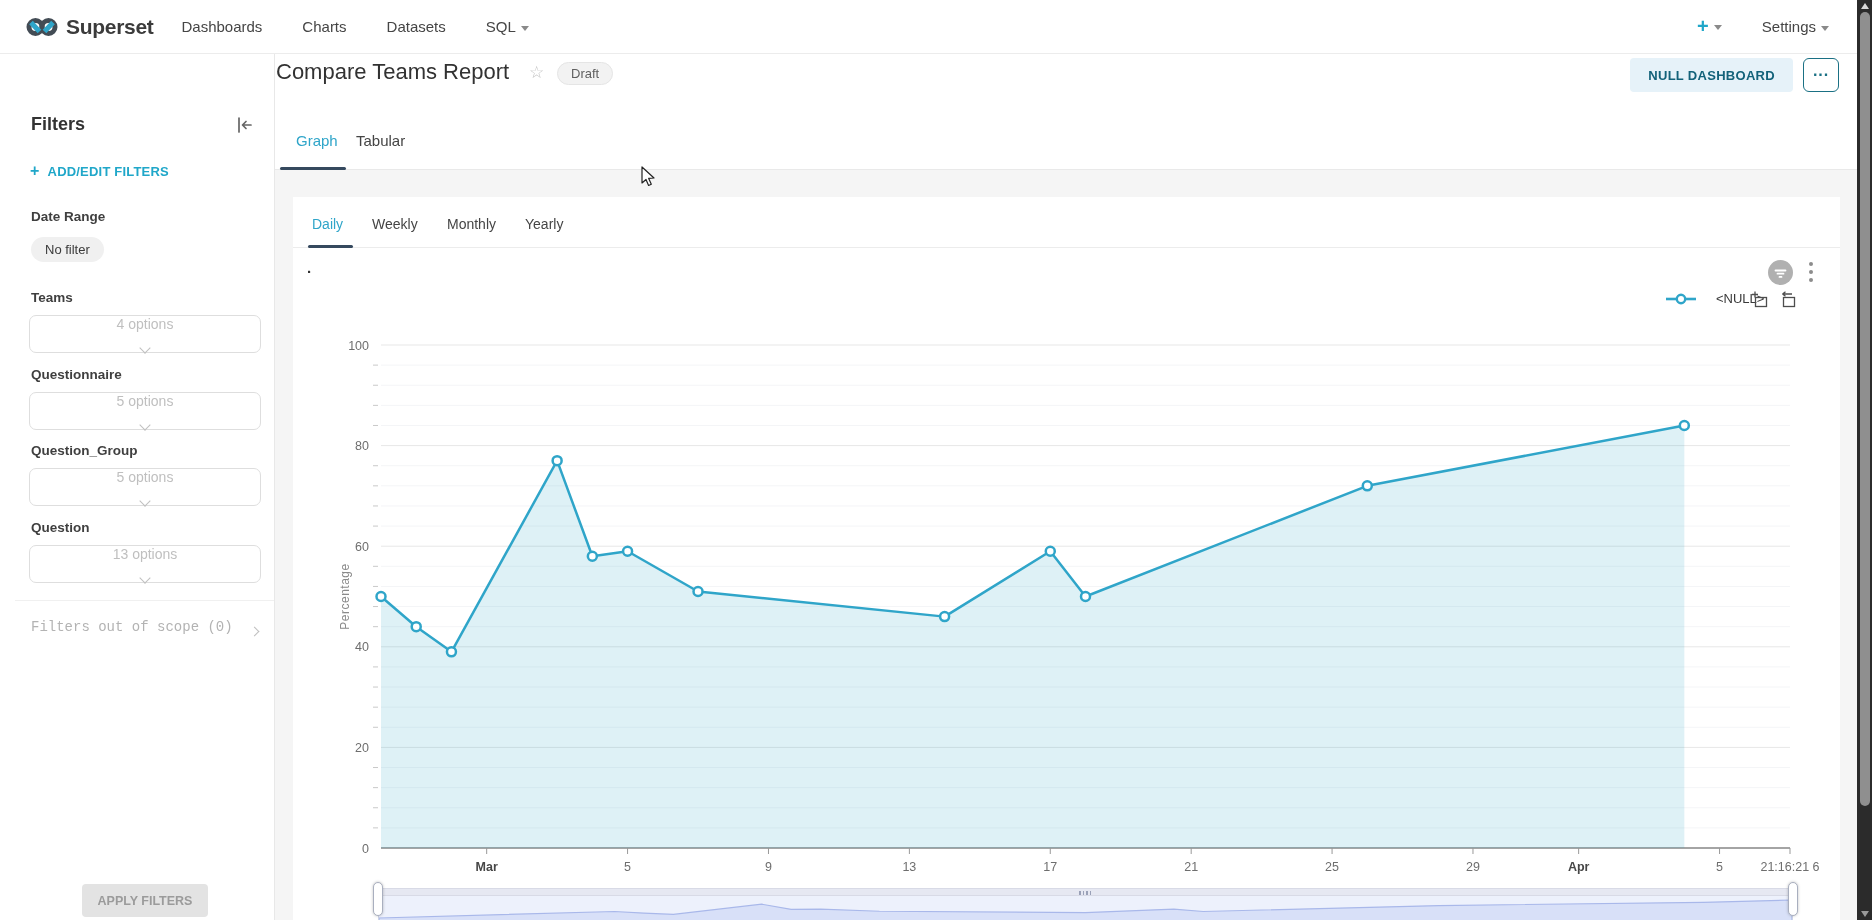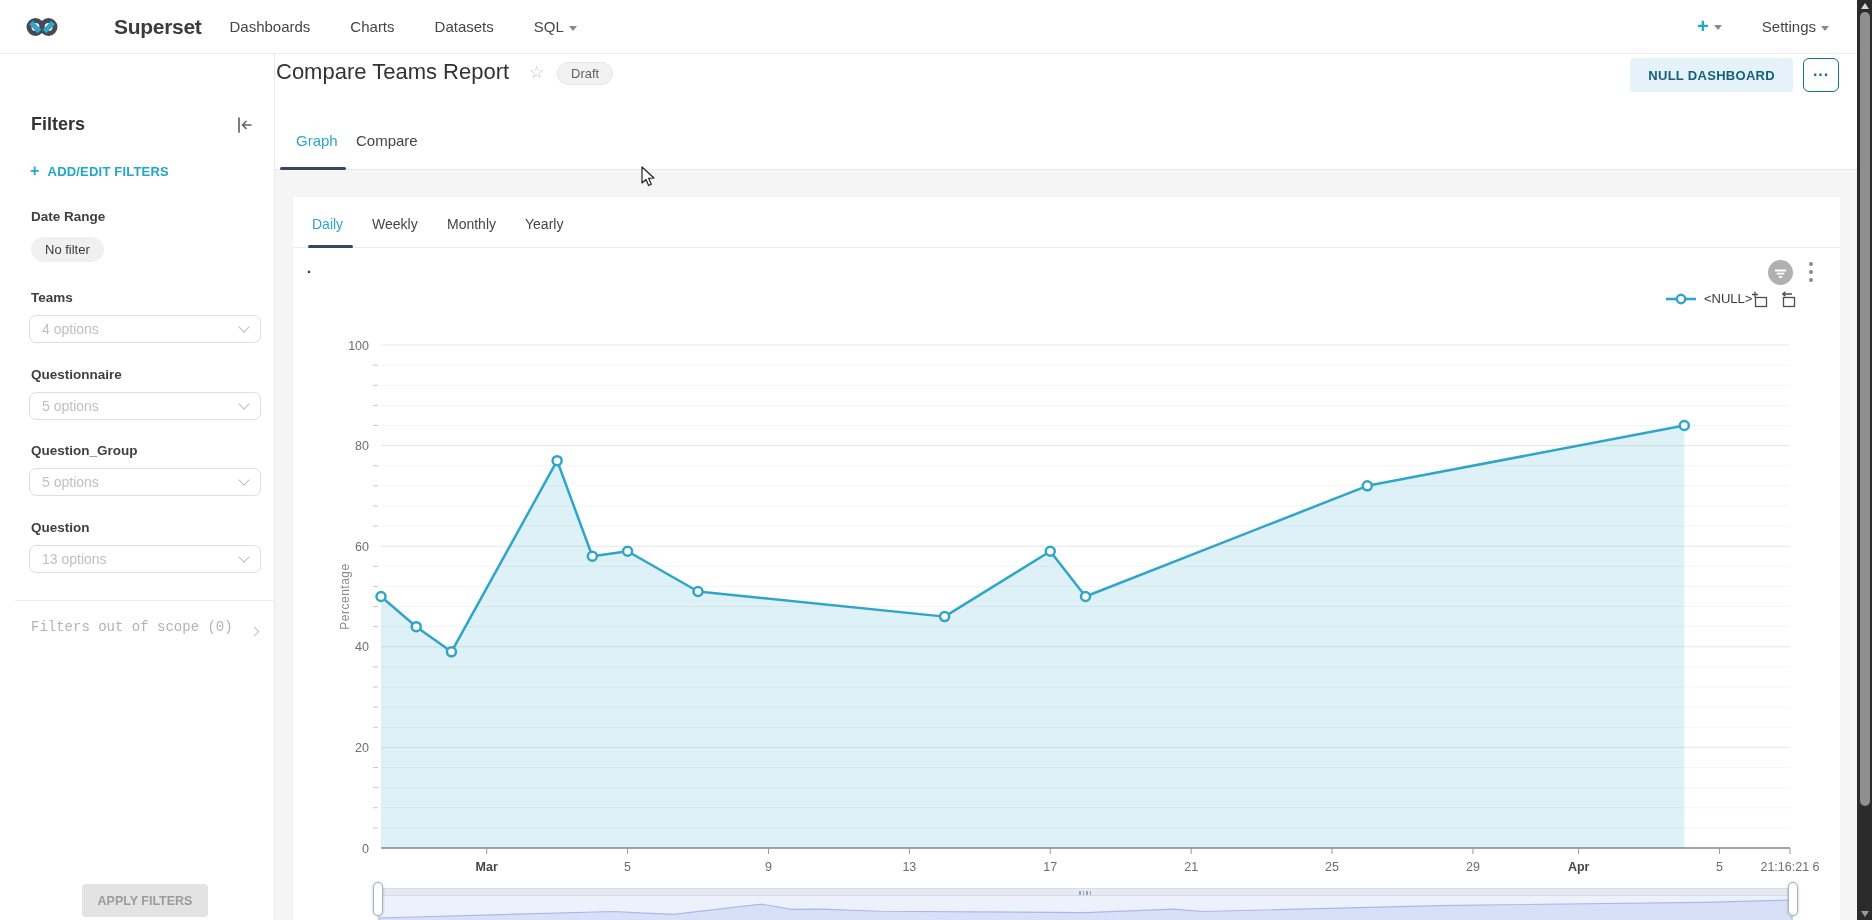--- a/index.html
+++ b/index.html
@@ -6,41 +6,41 @@
   html,body { width:1872px; height:920px; overflow:hidden; background:#fff;
     font-family:"Liberation Sans", sans-serif; }
   .caret { display:inline-block; width:0; height:0; border-left:4px solid transparent;
     border-right:4px solid transparent; border-top:5px solid #8a8a8a; margin-left:5px; vertical-align:middle; }
   .chev { display:inline-block; width:8px; height:8px; border-right:1.6px solid #bfbfbf;
     border-bottom:1.6px solid #bfbfbf; transform:rotate(45deg); }
 
   
   .topnav { position:absolute; left:0; top:0; width:1857px; height:54px; background:#fff;
     border-bottom:1px solid #ececec; display:flex; align-items:center; z-index:30; }
-  .brand-wrap { display:flex; align-items:center; margin-left:26px;gap:48px; }
+  .brand-wrap { display:flex; align-items:center; margin-left:26px; }
   .brand-text { font-size:21px; font-weight:bold; color:#3b3b3b; margin-left:8px; letter-spacing:-0.3px; }
   .nav-items { display:flex; margin-left:28px; gap:40px; }
   .nav-item { font-size:15px; color:#454545; cursor:pointer; }
   .nav-right { margin-left:auto; display:flex; align-items:center; gap:40px; margin-right:28px; }
   .nav-plus { color:#20a7c9; font-size:20px; font-weight:bold; }
   .nav-settings { font-size:15px; color:#454545; }
 
   
   .sidebar { position:absolute; left:15px; top:54px; width:260px; height:866px; background:#fff;
     border-right:1px solid #e8e8e8; z-index:20; }
   .sb-title { position:absolute; left:16px; top:60px; font-size:18px; font-weight:bold; color:#333; }
   .sb-collapse { position:absolute; left:220px; top:61px; width:20px; height:20px; cursor:pointer; }
   .sb-addedit { position:absolute; left:15px; top:108px; font-size:13px; font-weight:bold;
     color:#20a7c9; letter-spacing:0.2px; cursor:pointer; }
   .sb-addedit .plus { font-size:16px; margin-right:8px; font-weight:bold; }
   .sb-label { position:absolute; left:16px; font-size:13.5px; font-weight:bold; color:#3f3f3f; }
   .sb-chip { position:absolute; left:16px; height:25px; background:#f0f0f0; border-radius:13px;
     font-size:13px; color:#3a3a3a; display:flex; align-items:center; padding:0 14px; }
-  .sb-select { position:absolute; left:14px; width:232px; height:28px; border:1px solid #dedede;
-    border-radius:7px; background:#fff; display:flex; align-items:center; padding:0 12px; cursor:pointer; }
+  .sb-select { position:absolute; left:14px; width:232px; height:38px; border:1px solid #dedede;
+    border-radius:7px; background:#fff; display:flex; align-items:center; padding:0 12px; cursor:pointer;flex-direction:column; }
   .sb-select .ph { font-size:14px; color:#bfbfbf; flex:1; }
   .sb-scope { position:absolute; left:0; top:546px; width:259px; border-top:1px solid #f0f0f0;
     padding:18px 16px 0 16px; display:flex; align-items:flex-end; cursor:pointer;font-family:Liberation Mono, monospace; }
   .sb-scope-text { font-size:14px; color:#b3b3b3; flex:1; }
   .sb-scope .chev { transform:rotate(-45deg); width:7px; height:7px; }
   .sb-apply { position:absolute; left:67px; top:830px; width:126px; height:33px; background:#e3e3e3;
     border:none; border-radius:4px; font-family:inherit; font-size:12.5px; font-weight:bold; color:#9b9b9b; cursor:pointer; }
 
   
   .main { position:absolute; left:261px; top:54px; width:1596px; height:866px; background:#f5f5f5; }
@@ -66,21 +66,21 @@
   .card { position:absolute; left:32px; top:143px; width:1547px; height:723px; background:#fff; overflow:hidden; }
   .period-tabs { position:absolute; left:0; top:5px; width:1547px; height:46px; border-bottom:1px solid #ececec; }
   .ptab { position:absolute; top:14px; font-size:14px; color:#454545; cursor:pointer; }
   .ptab.active { color:#2fa5c9; }
   .ptab-ink { position:absolute; top:43px; height:2.5px; border-radius:2px; }
   .chart-title-dot { position:absolute; left:14px; top:62px; font-size:15px; font-weight:bold; color:#333; }
   .filter-badge { position:absolute; left:1475px; top:63px; width:25px; height:25px; border-radius:50%;
     background:#b0b0b0; cursor:pointer; }
   .kebab { position:absolute; left:1509px; top:64px; width:18px; height:24px; cursor:pointer; }
   .kebab i { position:absolute; left:7px; width:4px; height:4px; border-radius:50%; background:#8c8c8c; }
-  .legend { position:absolute; left:1372px; top:94px; display:flex; align-items:center; gap:7px; cursor:pointer; }
+  .legend { position:absolute; left:1372px; top:94px; display:flex; align-items:center; gap:19px; cursor:pointer; }
   .legend-text { font-size:13px; color:#3a3a3a; }
   .toolbox { position:absolute; left:1458px; top:94px; display:flex; gap:11px; }
   .tool-icon { width:17px; height:17px; cursor:pointer; }
   svg.plot { position:absolute; left:0; top:0; width:1547px; height:723px; }
   .ytick { font-size:12.5px; fill:#6e6e6e; }
   .xtick { font-size:12.5px; fill:#6e6e6e; }
   .xtick.bold { font-weight:bold; fill:#474747; }
   .yname { font-size:12px; fill:#8a8a8a; letter-spacing:0.5px; }
 
   
@@ -179,21 +179,21 @@
 <div class="main">
   <div class="dash-head">
     <div class="dash-title">Compare Teams Report</div>
     <div class="star">☆</div>
     <div class="draft-badge">Draft</div>
     <button class="edit-btn">NULL DASHBOARD</button>
     <button class="more-btn">···</button>
   </div>
   <div class="view-tabs">
     <span class="vtab active" style="left:35px">Graph</span>
-    <span class="vtab" style="left:95px">Compare</span>
+    <span class="vtab" style="left:95px">Tabular</span>
     <span class="vtab-ink" style="left:19px; width:66px; background:#35495e"></span>
   </div>
 
   <div class="card">
     <div class="period-tabs">
       <span class="ptab active" style="left:19px">Daily</span>
       <span class="ptab" style="left:79px">Weekly</span>
       <span class="ptab" style="left:154px">Monthly</span>
       <span class="ptab" style="left:232px">Yearly</span>
       <span class="ptab-ink" style="left:15px; width:45px; background:#35495e"></span>

